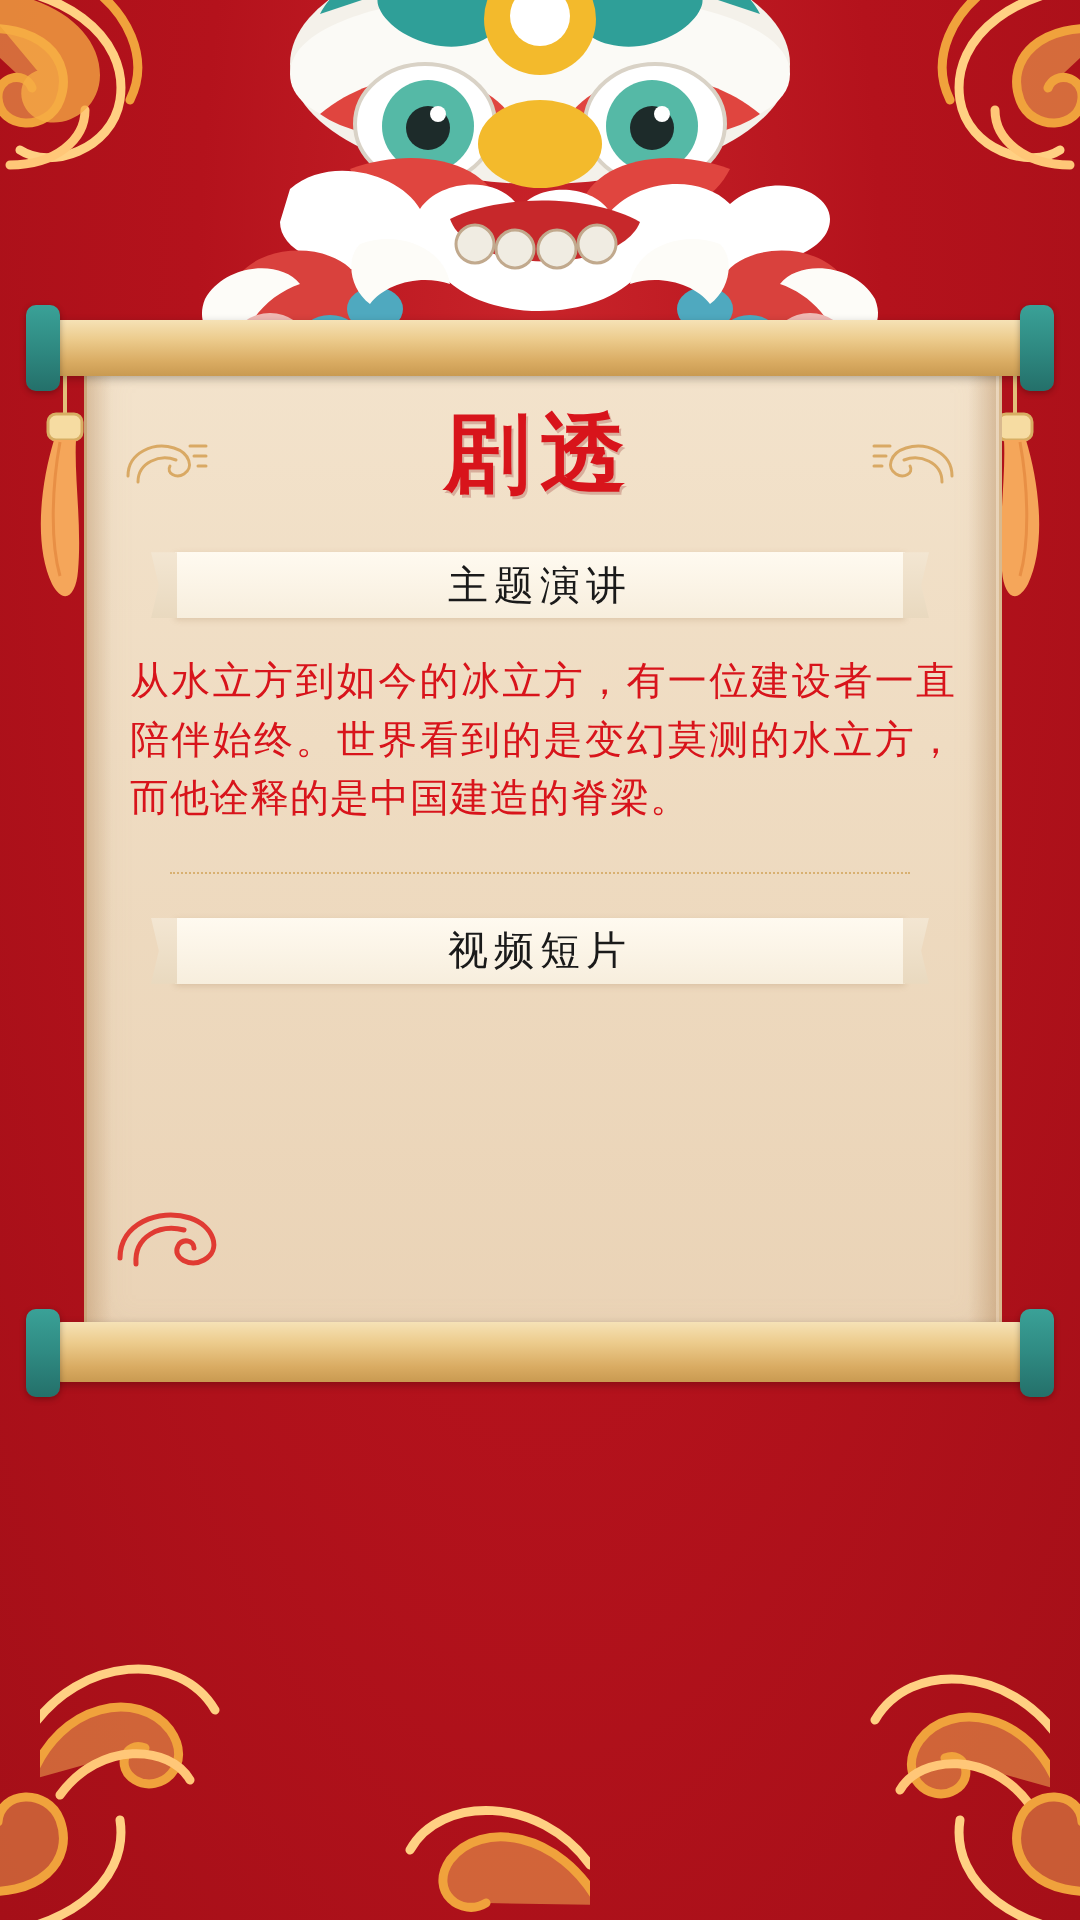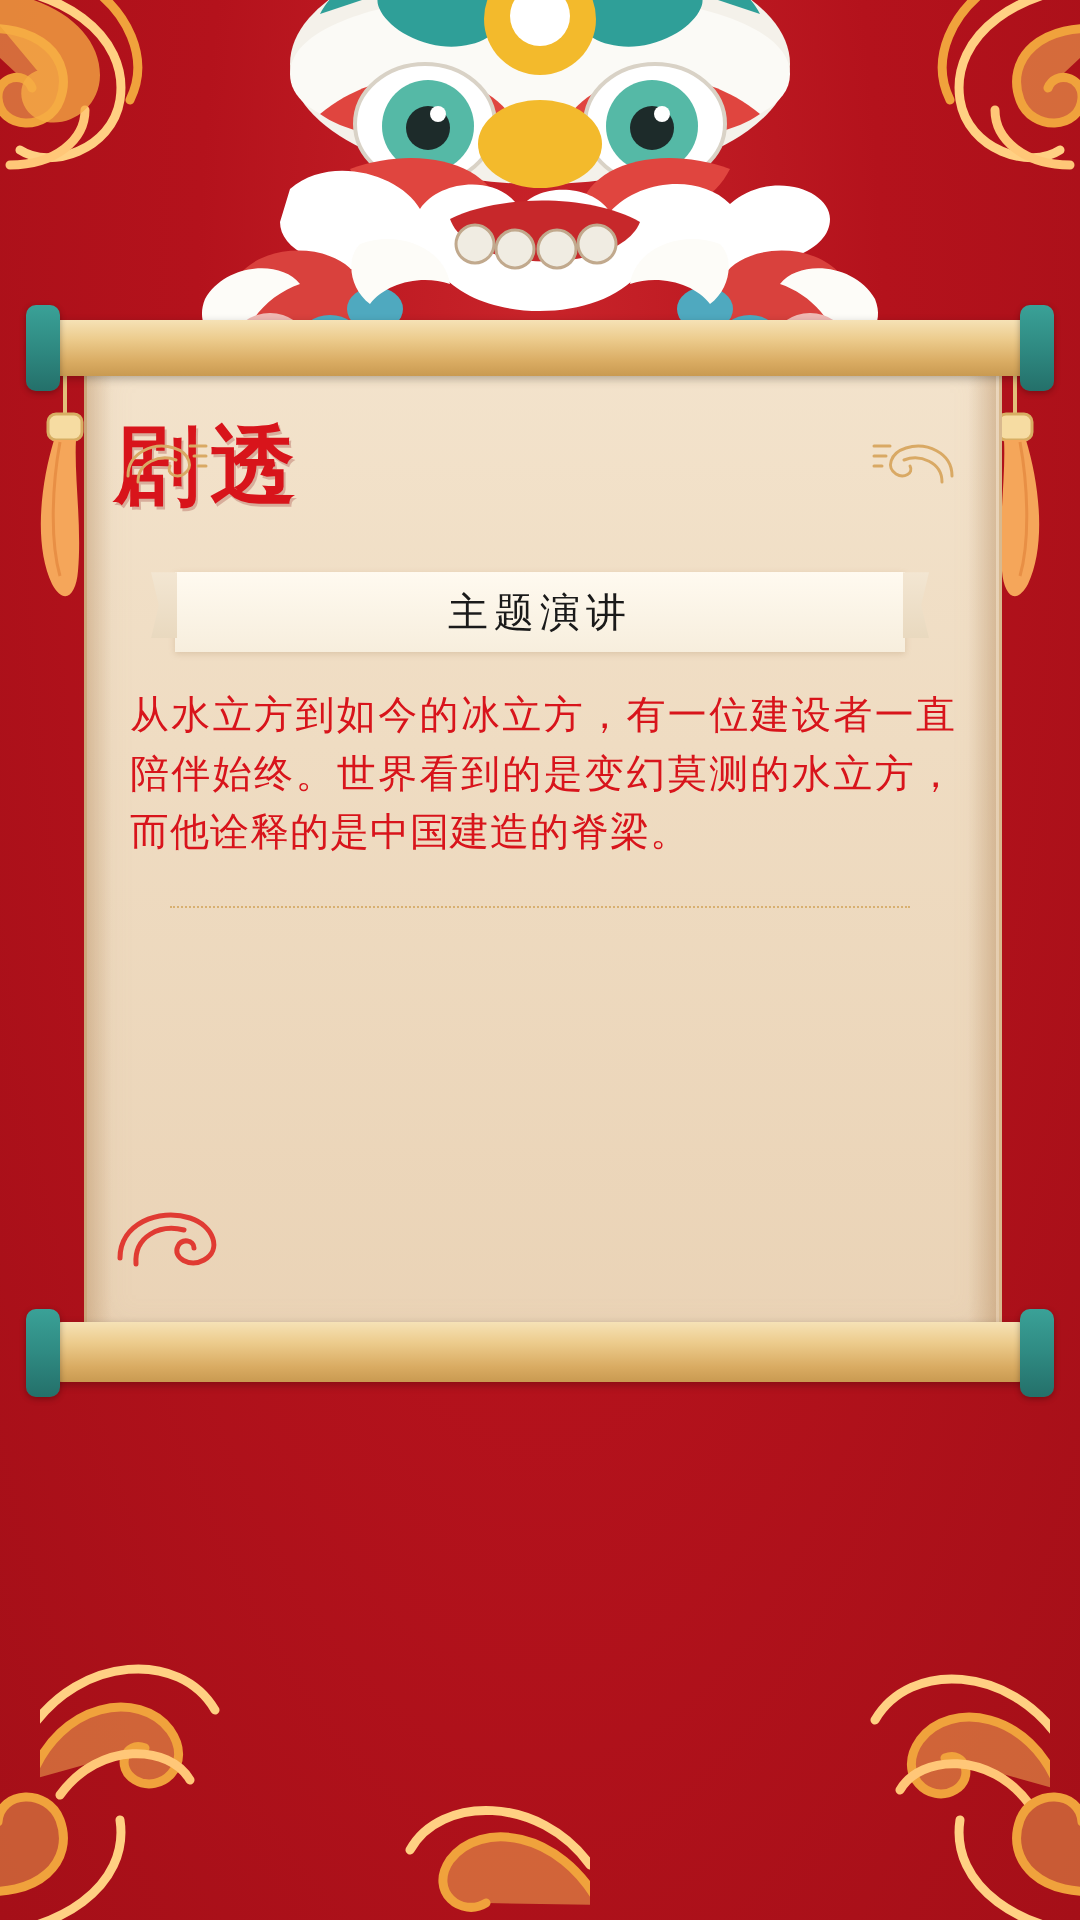--- a/index.html
+++ b/index.html
@@ -129,45 +129,45 @@
 
   
   #content {
     position: absolute;
     top: 100px;
     left: 92px;
     width: 852px;
   }
 
   #title {
-    text-align: left;
+    text-align: center;
     font-size: 86px;
     line-height: 1.05;
     letter-spacing: 10px;
     color: #d8141b;
     font-weight: bold;
     font-family: "DejaVu Serif", serif;
     text-shadow: 2px 3px 0 rgba(140,20,20,.25);
-    margin-top: 20px;
+    margin-top: 8px;
   }
 
   .cloud-mark {
     position: absolute;
     width: 86px;
     height: 52px;
     top: 36px;
   }
   .cloud-mark.l { left: 10px; }
   .cloud-mark.r { right: 10px; transform: scaleX(-1); }
 
   .ribbon {
     position: relative;
-    margin: 8px auto;
+    margin: 0 auto;
     width: 730px;
-    height: 80px;
+    height: 66px;
     background: linear-gradient(180deg,#fffaf0 0%, #f7eedd 100%);
     box-shadow: 0 2px 6px rgba(150,110,70,.22);
     display: flex;
     align-items: center;
     justify-content: center;
   }
   .ribbon:before, .ribbon:after {
     content: "";
     position: absolute;
     top: 0;
@@ -383,20 +383,23 @@
 
       <div style="height:54px"></div>
 
       <div class="ribbon">
         <span class="ribbon-text">主题演讲</span>
       </div>
       <div class="para">从水立方到如今的冰立方，有一位建设者一直陪伴始终。世界看到的是变幻莫测的水立方，而他诠释的是中国建造的脊梁。</div>
 
       <div class="divider"></div>
 
+      <div class="ribbon block2-top">
+        <span class="ribbon-text">视频短片</span>
+      </div>
     </div>
 
     <svg id="bottom-cloud" viewBox="0 0 120 70">
       <g fill="none" stroke="#e03b33" stroke-width="5" stroke-linecap="round">
         <path d="M6 56 C6 22 44 6 76 16 C100 24 108 48 90 58 C76 66 58 56 64 44 C68 36 80 38 80 46"></path>
         <path d="M22 62 C20 34 46 22 70 28"></path>
       </g>
     </svg>
   </div>
 

